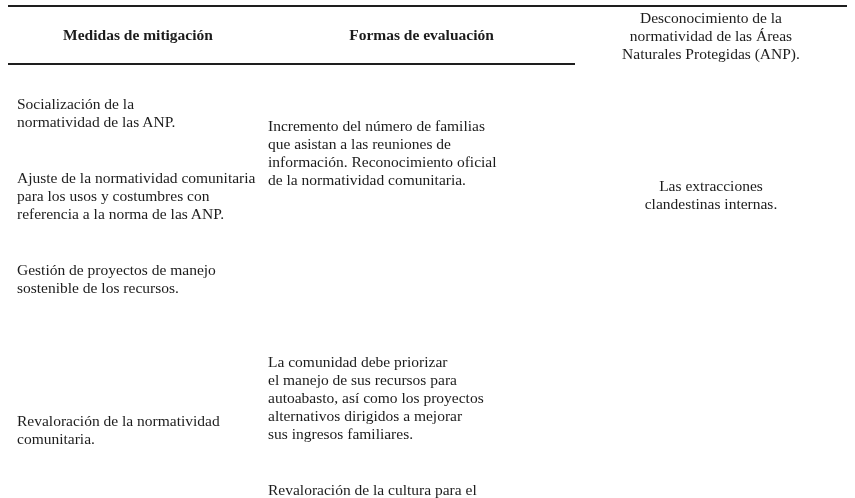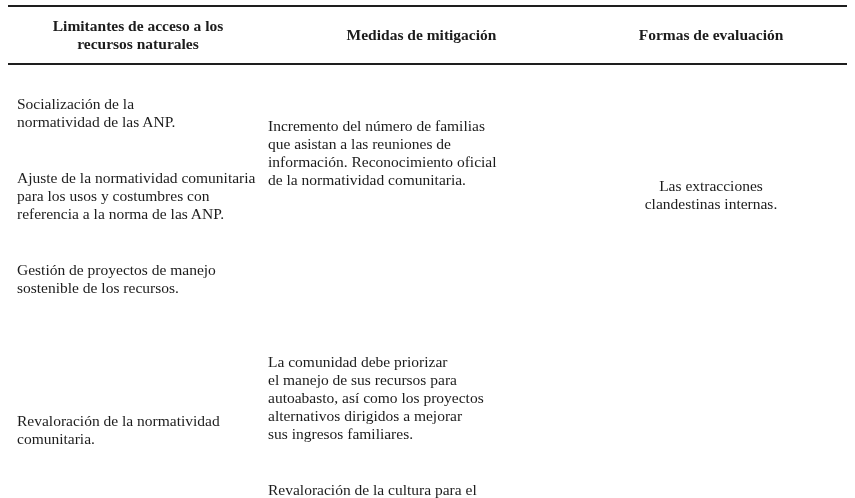--- a/index.html
+++ b/index.html
@@ -56,25 +56,28 @@
   .r1.col2 { padding-top: 12px; padding-bottom: 10px; }
   .r1.col3 { padding-top: 34px; }
   .r2.col3 { padding-top: 10px; }
 </style>
 </head>
 <body>
 
 <div class="table-wrap">
   <div class="grid">
 
-    <div class="cell hdr">Limitantes de acceso a los
-recursos naturales</div>
     <div class="cell hdr">Medidas de mitigación</div>
     <div class="cell hdr">Formas de evaluación</div>
 
+    <div class="cell col1 r1">
+      <p class="para">Desconocimiento de la
+normatividad de las Áreas
+Naturales Protegidas (ANP).</p>
+    </div>
     <div class="cell col2 r1">
       <p class="para">Socialización de la
 normatividad de las ANP.</p>
       <p class="para">Ajuste de la normatividad comunitaria
 para los usos y costumbres con
 referencia a la norma de las ANP.</p>
       <p class="para">Gestión de proyectos de manejo
 sostenible de los recursos.</p>
     </div>
     <div class="cell col3 r1">

